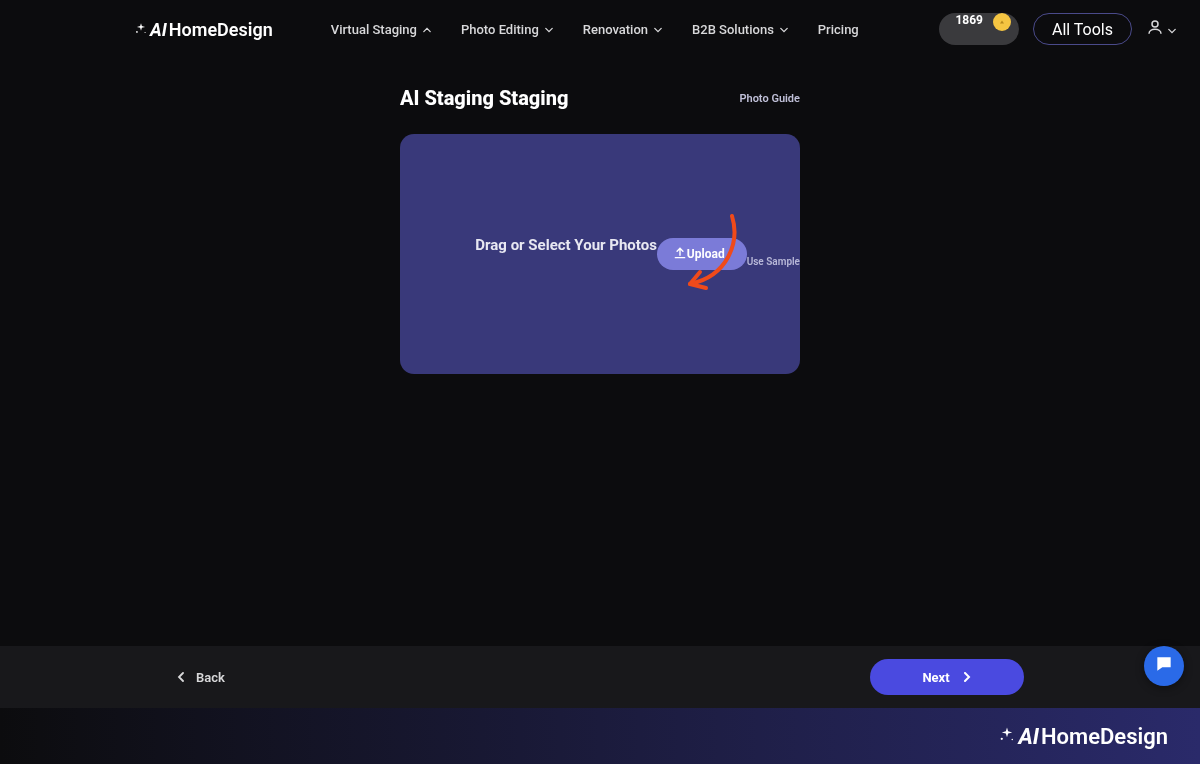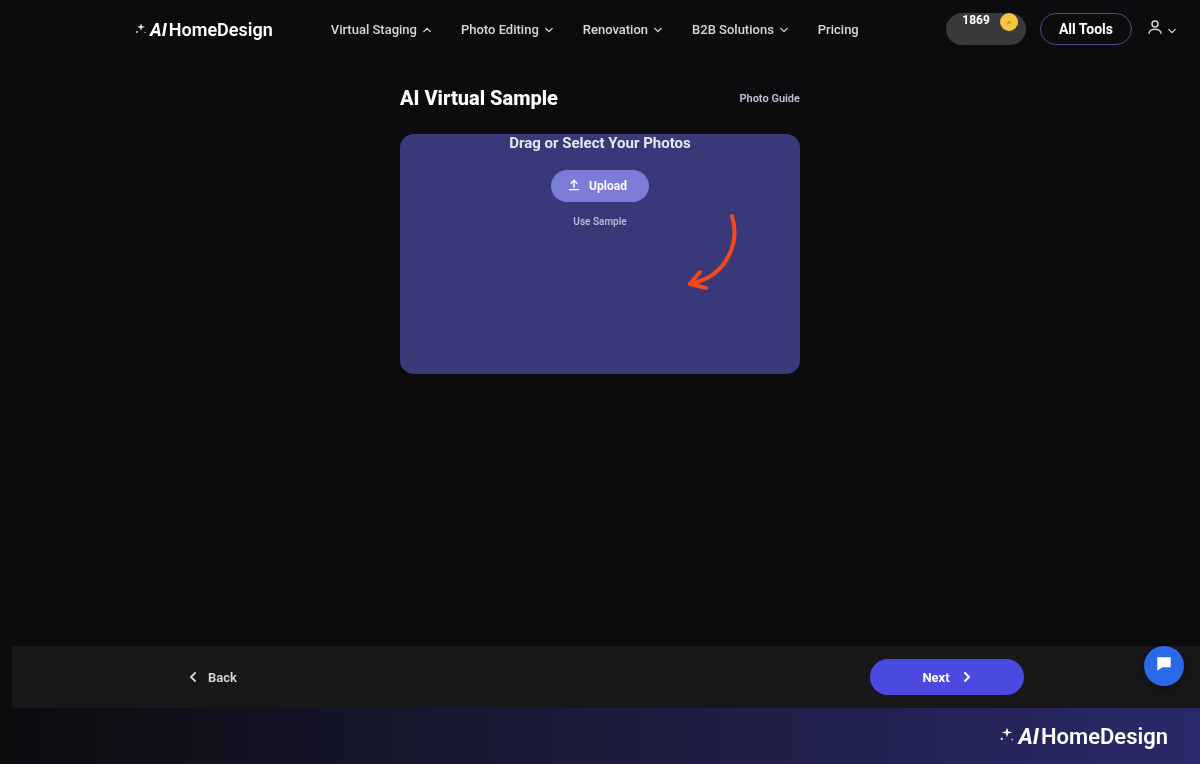--- a/index.html
+++ b/index.html
@@ -7,37 +7,37 @@
 
   
   .header { height: 58px; display: flex; align-items: center; padding: 0 24px 0 134px; background: #0c0c0e; }
   .logo { display: flex; align-items: center; gap: 2px; font-weight: 700; font-size: 18px; }
   .nav { display: flex; align-items: center; gap: 30px; margin-left: 58px; }
   .nav-item { display: flex; align-items: center; gap: 6px; font-size: 13px; color: #d8d8da; cursor: pointer; font-weight: 500; text-align: center; }
   .nav-item .chev { width: 8px; height: 8px; }
   .header-right { margin-left: auto; display: flex; align-items: center; gap: 14px; }
   .credits-pill { background: #3a3a3d; border-radius: 18px; height: 32px; padding: 0 8px 0 16px; display: flex; align-items: flex-start; gap: 10px; font-size: 12px; font-weight: 700; }
   .coin { width: 18px; height: 18px; border-radius: 50%; background: #f5c542; display: flex; align-items: center; justify-content: center; }
-  .all-tools-btn { border: 1px solid #4a4a8a; border-radius: 18px; height: 32px; padding: 0 18px; display: flex; align-items: center; font-size: 14px; font-weight: 700; color: #fff; background: transparent; cursor: pointer; }
+  .all-tools-btn { border: 1px solid #4a4a8a; border-radius: 18px; height: 32px; padding: 0 18px; display: flex; align-items: center; font-size: 16px; font-weight: 400; color: #fff; background: transparent; cursor: pointer; }
   .user-menu { display: flex; align-items: center; gap: 4px; cursor: pointer; }
 
   
   .main { padding: 28px 0 0 0; height: calc(100% - 58px - 62px - 56px); }
   .title-row { display: flex; align-items: center; justify-content: space-between; width: 400px; margin: 0 auto; padding-left: 0; }
   .page-title { font-size: 20px; font-weight: 800; }
   .photo-guide { font-size: 11px; font-weight: 600; color: #c0c0d8; cursor: pointer; }
 
-  .upload-panel { width: 400px; height: 240px; margin: 24px auto 4px; background: #39397a; border-radius: 14px; display: flex; flex-direction: column; align-items: center; justify-content: flex-start; position: relative; }
+  .upload-panel { width: 400px; height: 240px; margin: 24px auto 4px; background: #39397a; border-radius: 14px; display: flex; flex-direction: row; align-items: center; justify-content: flex-end; position: relative; }
   .upload-title { font-size: 15px; font-weight: 700; color: #e8e8f2; margin-bottom: 18px; }
-  .upload-btn { background: #7b7bd8; border: none; border-radius: 16px; height: 32px; padding: 0 22px 0 16px; display: flex; align-items: center; gap: 8px; font-size: 12px; font-weight: 700; color: #fff; cursor: pointer; }
+  .upload-btn { background: #7b7bd8; border: none; border-radius: 16px; height: 32px; padding: 0 22px 0 16px; display: flex; align-items: center; font-size: 12px; font-weight: 700; color: #fff; cursor: pointer; }
   .use-sample { margin-top: 14px; font-size: 10px; font-weight: 600; color: #b8b8d8; cursor: pointer; }
   .arrow-annot { position: absolute; right: 56px; top: 78px; pointer-events: none; }
 
   
-  .footer-bar { position: absolute; bottom: 56px; left: 12px; right: 0; height: 62px; background: #18181b; display: flex; align-items: center; padding: 0 176px 0 176px; }
+  .footer-bar { position: absolute; bottom: 56px; left: 0; right: 0; height: 62px; background: #18181b; display: flex; align-items: center; padding: 0 176px 0 176px; }
   .back-btn { display: flex; align-items: center; gap: 10px; font-size: 13px; font-weight: 600; color: #d8d8da; cursor: pointer; }
   .next-btn { margin-left: auto; background: #4a4ae0; border: none; border-radius: 18px; height: 36px; width: 154px; display: flex; align-items: center; justify-content: center; gap: 12px; font-size: 13px; font-weight: 700; color: #fff; cursor: pointer; }
 
   
   .brand-strip { position: absolute; bottom: 0; left: 0; right: 0; height: 56px; background: linear-gradient(90deg, #0c0c0e 0%, #2a2a6a 100%); display: flex; align-items: center; justify-content: flex-end; padding-right: 32px; }
   .brand-logo { display: flex; align-items: center; gap: 2px; font-weight: 700; font-size: 22px; color: #fff; }
 
   
   .chat-bubble { position: absolute; right: 16px; bottom: 78px; width: 40px; height: 40px; border-radius: 50%; background: #2a6ae8; display: flex; align-items: center; justify-content: center; cursor: pointer; box-shadow: 0 2px 8px rgba(0,0,0,.4); }
 </style>
@@ -109,21 +109,21 @@
       </span>
       <span><svg width="8" height="8" viewBox="0 0 10 10">
             <path d="M1 3l4 4 4-4" stroke="#d8d8da" stroke-width="1.6" fill="none" stroke-linecap="round"></path>
           </svg></span>
     </div>
   </div>
 </div>
 
 <div class="main">
   <div class="title-row">
-    <div class="page-title">AI Virtual Sample</div>
+    <div class="page-title">AI Staging Staging</div>
     <div class="photo-guide">Photo Guide</div>
   </div>
 
   <div class="upload-panel">
     <div class="upload-title">Drag or Select Your Photos</div>
     <button class="upload-btn">
       <span>
         <svg width="14" height="14" viewBox="0 0 24 24" fill="none" stroke="#fff" stroke-width="2.4" stroke-linecap="round">
             <path d="M12 16V4M7 9l5-5 5 5M4 20h16"></path>
           </svg>

